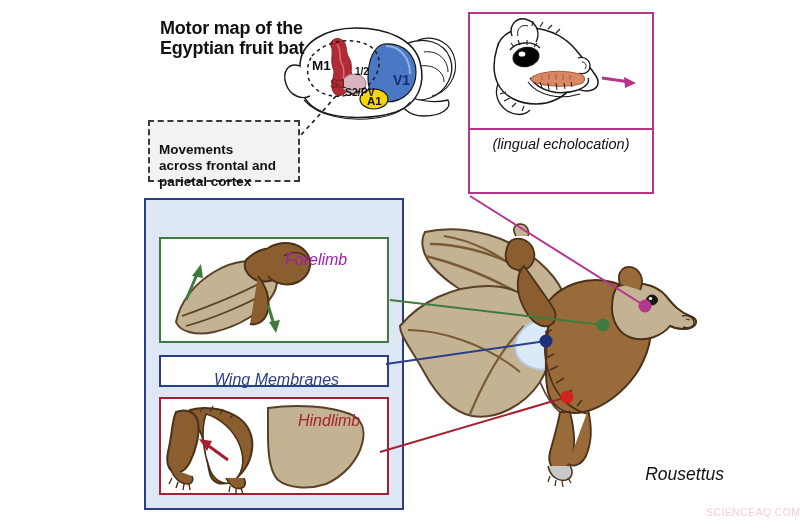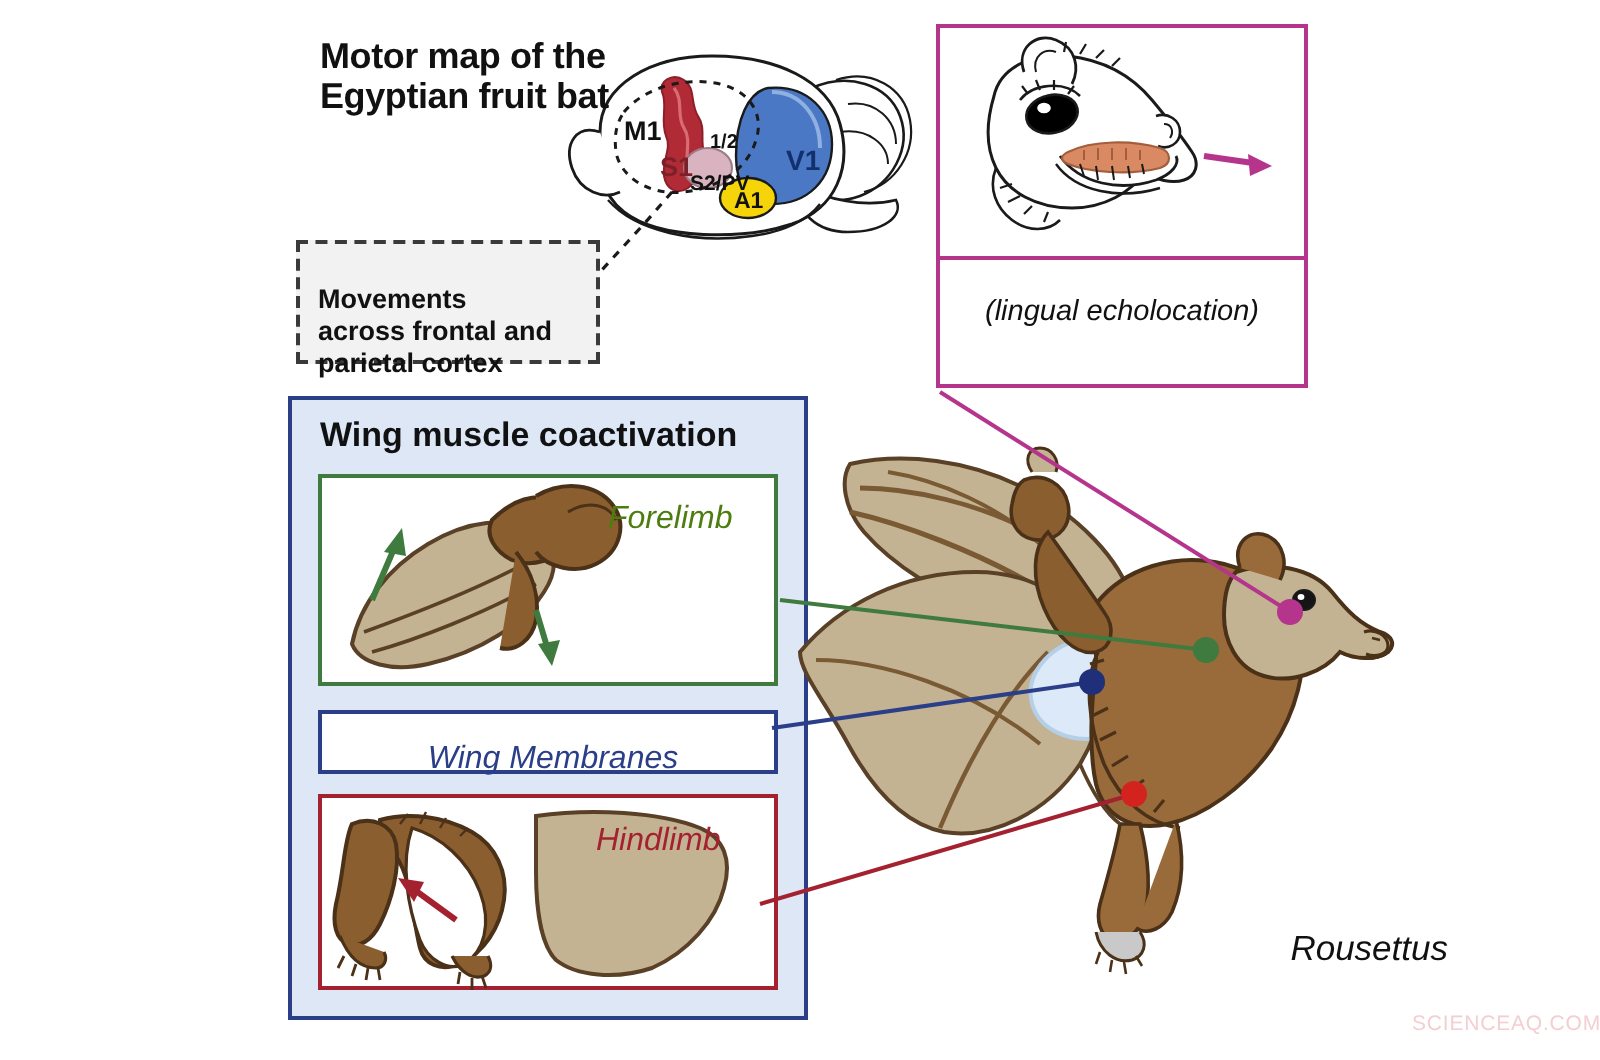--- a/index.html
+++ b/index.html
@@ -17,30 +17,30 @@
            border:2px dashed #3a3a3a;background:#f2f2f2;box-sizing:border-box;}
   #dashbox .txt{position:absolute;left:9px;top:8px;width:140px;font-size:13.5px;
                 font-weight:bold;line-height:1.2;color:#111;margin-top:12px;}
 
   
   #pinkbox{left:468px;top:12px;width:186px;height:182px;
            border:2.5px solid #b5348c;background:#fff;box-sizing:border-box;}
   #pinkdiv{left:468px;top:128px;width:186px;height:0;border-top:2.5px solid #b5348c;}
   #pinkcap{left:472px;top:133px;width:178px;text-align:center;}
   #pinkcap .l1{font-size:15.5px;font-weight:bold;line-height:1.12;color:#111;}
-  #pinkcap .l2{font-size:14.5px;font-style:italic;line-height:1.2;margin-top:15px;color:#111;}
+  #pinkcap .l2{font-size:14.5px;font-style:italic;line-height:1.2;margin-top:3px;color:#111;}
 
   
   #bluebox{left:144px;top:198px;width:260px;height:312px;
            border:2.5px solid #2b3f88;background:#dde7f6;box-sizing:border-box;}
   #bluehead{left:160px;top:208px;width:235px;font-size:17px;font-weight:bold;color:#111;}
 
   #forebox{left:159px;top:237px;width:230px;height:106px;
            border:2px solid #3f7a3f;background:#ffffff;box-sizing:border-box;}
-  #forelabel{left:304px;top:251px;font-size:16px;font-style:italic;color:#4d7c0f;}
+  #forelabel{left:285px;top:251px;font-size:16px;font-style:italic;color:#a21caf;}
 
   #membox{left:159px;top:355px;width:230px;height:32px;
           border:2px solid #2b3f88;background:#ffffff;box-sizing:border-box;}
   #memlabel{left:159px;top:371px;width:235px;text-align:center;
             font-size:16px;font-style:italic;color:#2b3f88;}
 
   #hindbox{left:159px;top:397px;width:230px;height:98px;
            border:2px solid #a42230;background:#ffffff;box-sizing:border-box;}
   #hindlabel{left:298px;top:412px;font-size:16px;font-style:italic;color:#a42230;}
 
@@ -167,21 +167,20 @@
       <path d="M636 83 L624 77 L625 88 Z" fill="#b5348c"></path>
     </g>
   </svg>
 
   <div class="abs" id="pinkdiv"></div>
   <div class="abs" id="pinkcap">
     <div class="l2">(lingual echolocation)</div>
   </div>
 
   <div class="abs" id="bluebox"></div>
-  <div class="abs" id="bluehead">Wing muscle coactivation</div>
 
   <div class="abs" id="forebox"></div>
   <svg class="svgabs">
     <g transform="translate(0,0)">
 
       <path d="M176 322 C180 302 194 284 214 272 C234 260 254 258 268 266
                C278 272 280 284 272 296 C262 312 240 326 214 332
                C196 336 180 332 176 322 Z" fill="#c3b393" stroke="#5a4027" stroke-width="2"></path>
 
       <path d="M182 316 C204 308 236 296 262 282" fill="none" stroke="#5a4027" stroke-width="1.8"></path>

